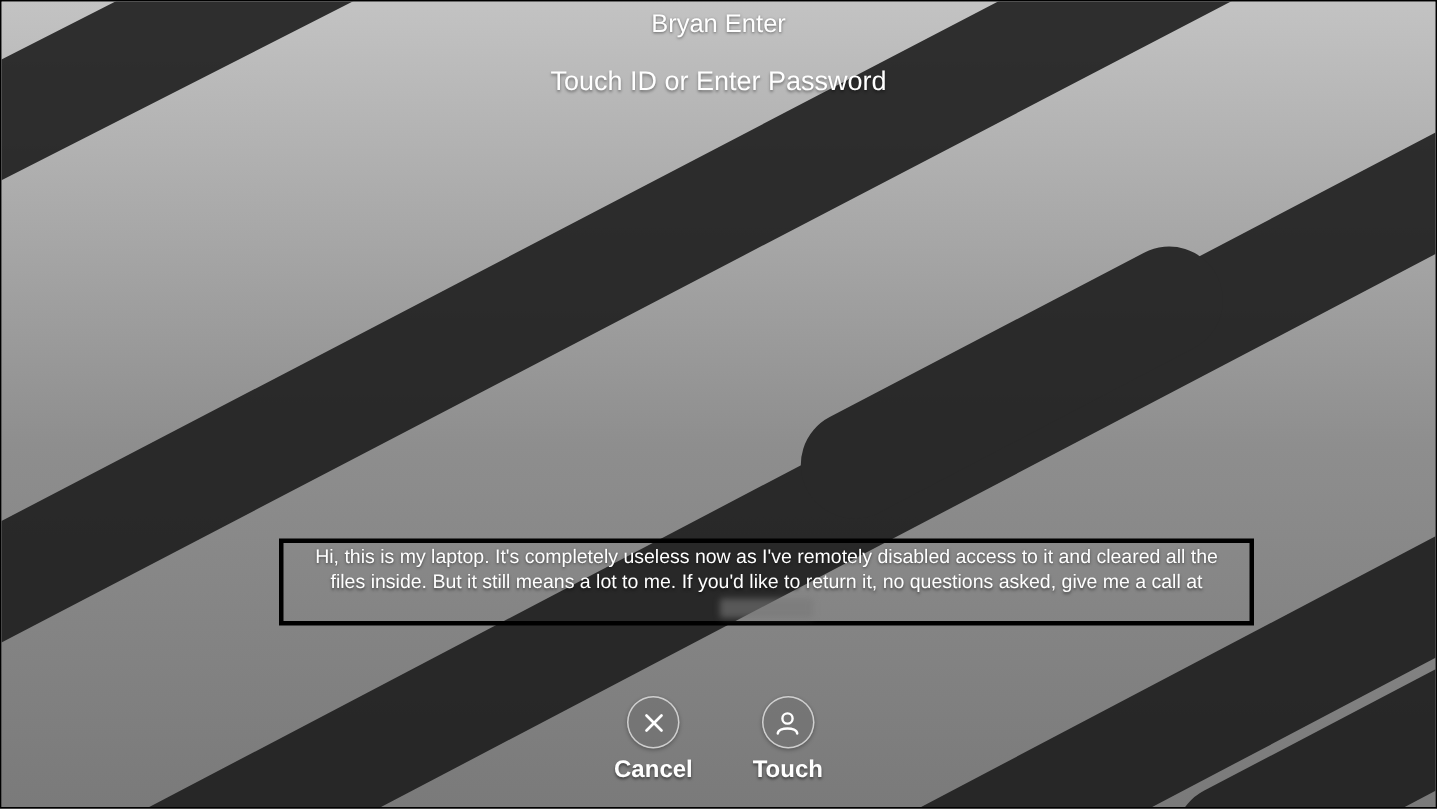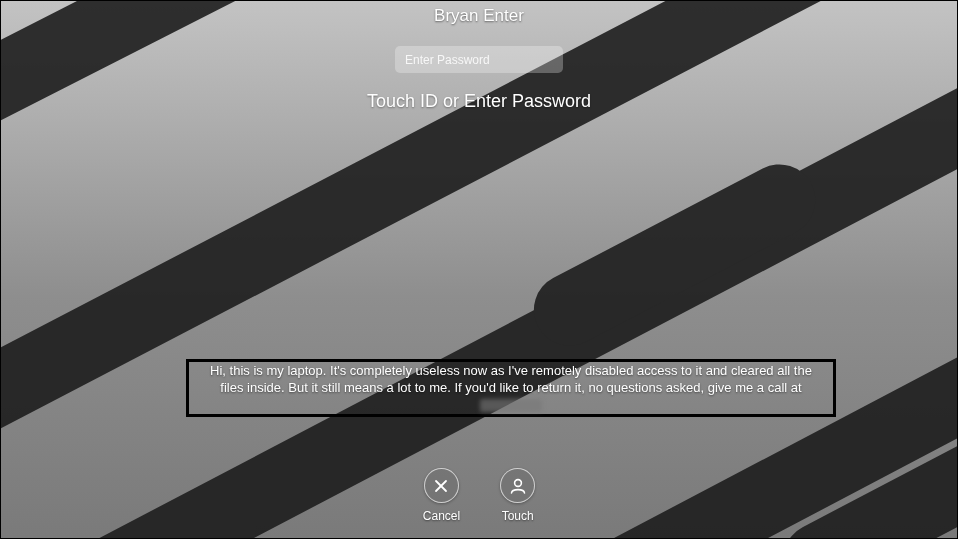--- a/index.html
+++ b/index.html
@@ -113,22 +113,22 @@
       border-radius: 50%;
       background: rgba(110,110,110,0.55);
       border: 1.5px solid rgba(255,255,255,0.65);
       display: flex;
       align-items: center;
       justify-content: center;
       box-shadow: 0 1px 3px rgba(0,0,0,0.3);
     }
     .fbtn .label {
       color: #fff;
-      font-size: 12px;
-      font-weight: 400;
+      font-size: 16px;
+      font-weight: 700;
       text-shadow: 0 1px 2px rgba(0,0,0,0.5);
     }
   </style>
 </head>
 <body>
 
 <div class="bg">
   <svg viewBox="0 0 958 539" preserveAspectRatio="none">
     <defs>
       <linearGradient id="g" x1="0" y1="0" x2="0" y2="1">
@@ -145,23 +145,20 @@
       <line x1="500" y1="640" x2="1050" y2="350"></line>
       <line x1="570" y1="310" x2="780" y2="200"></line>
       <line x1="820" y1="560" x2="1020" y2="455"></line>
     </g>
   </svg>
 </div>
 
 <div class="content">
   <div class="username">Bryan Enter</div>
 
-  <div class="pw-wrap">
-    <input type="password" placeholder="Enter Password" style="">
-  </div>
 
   <div class="hint">Touch ID or Enter Password</div>
 
   <div class="msg-box">
     <div class="msg">
       <span>Hi, this is my laptop. It's completely useless now as I've remotely disabled access to it and cleared all the files inside. But it still means a lot to me. If you'd like to return it, no questions asked, give me a call at</span>
       <span class="redact"></span>
     </div>
   </div>
 

